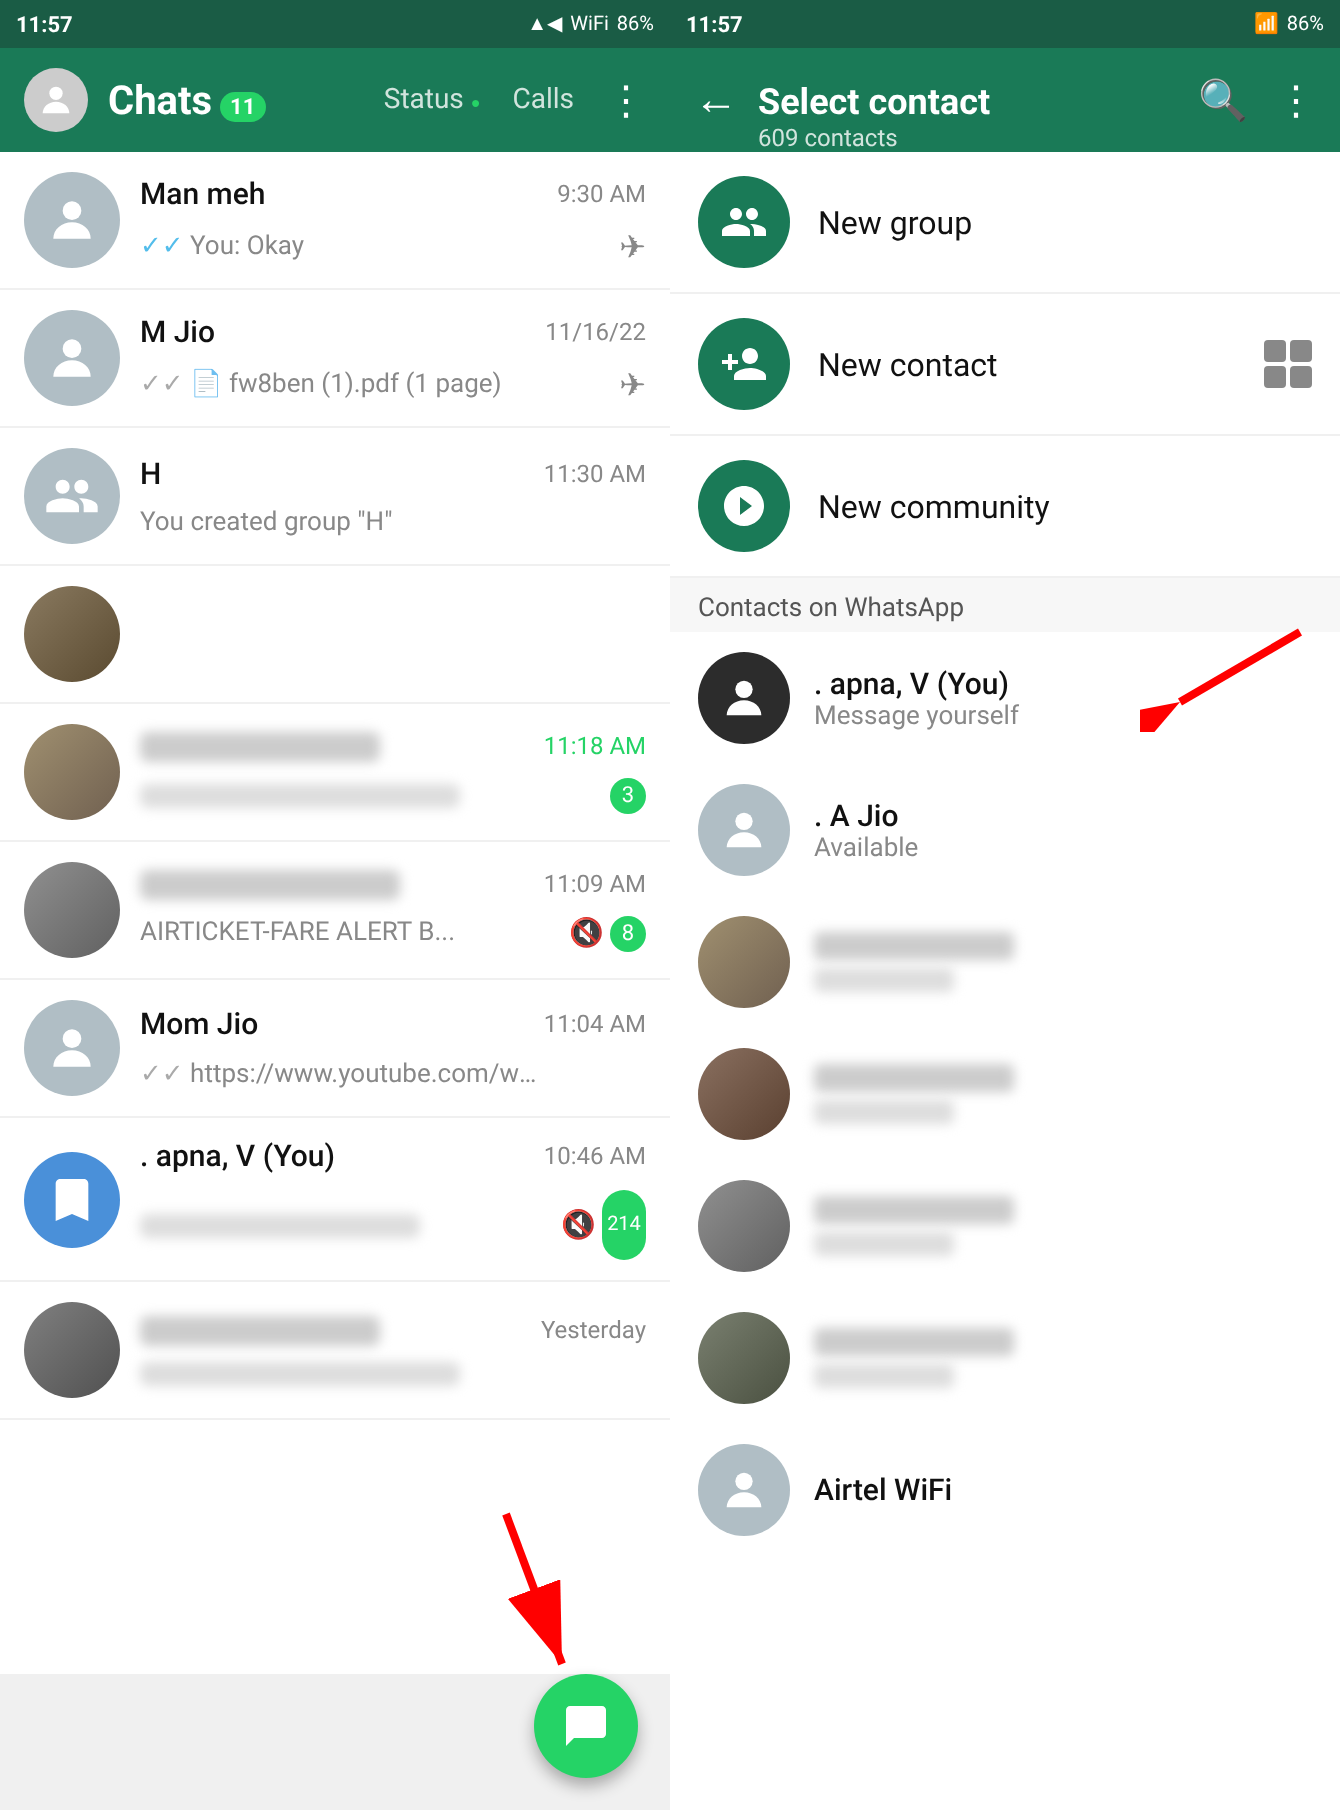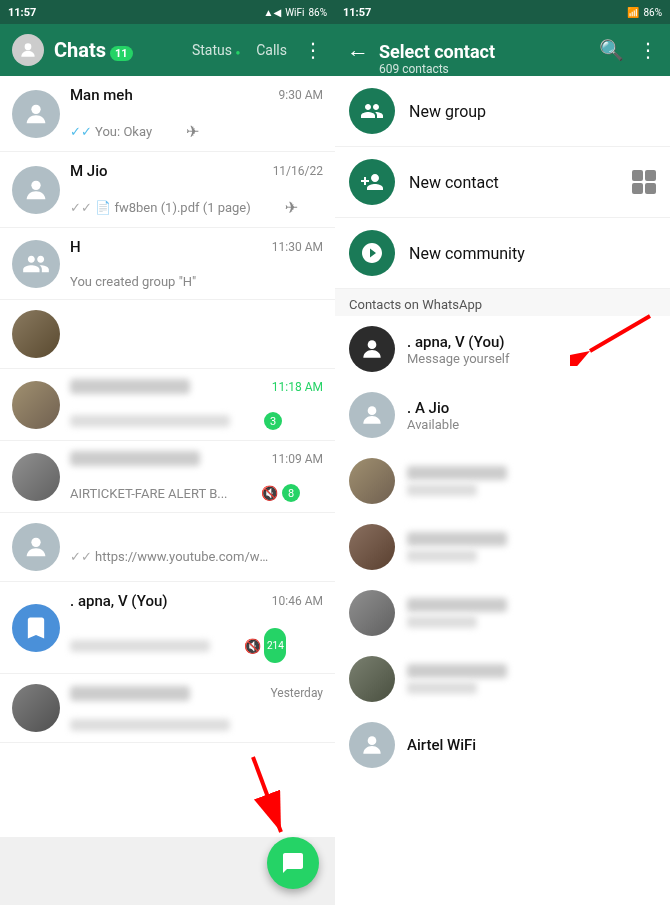--- a/index.html
+++ b/index.html
@@ -106,23 +106,22 @@
     }
     .chat-time {
       font-size: 12px;
       color: #888;
       white-space: nowrap;
       flex-shrink: 0;
     }
     .chat-preview-row {
       display: flex;
       align-items: center;
-      justify-content: flex-start;
-      margin-top: 18px;
-      gap: 34px;
+      justify-content: space-between;
+      margin-top: 8px;
     }
     .chat-preview {
       font-size: 13px;
       color: #888;
       white-space: nowrap;
       overflow: hidden;
       text-overflow: ellipsis;
       max-width: 200px;
     }
     .unread-badge {
@@ -451,20 +450,24 @@
     </div>
 
     <div class="chat-item">
       <div class="avatar">
         <svg viewBox="0 0 24 24">
             <circle cx="12" cy="8" r="4"></circle>
             <path d="M4 20c0-4 3.6-7 8-7s8 3 8 7"></path>
           </svg>
       </div>
       <div class="chat-info">
+        <div class="chat-name-row">
+          <span class="chat-name">Mom Jio</span>
+          <span class="chat-time">11:04 AM</span>
+        </div>
         <div class="chat-preview-row">
           <span class="chat-preview">
             <span style="color:#aaa;font-size:13px;">✓✓</span>
             <span>https://www.youtube.com/watc...</span>
           </span>
         </div>
       </div>
     </div>
 
     <div class="chat-item">

